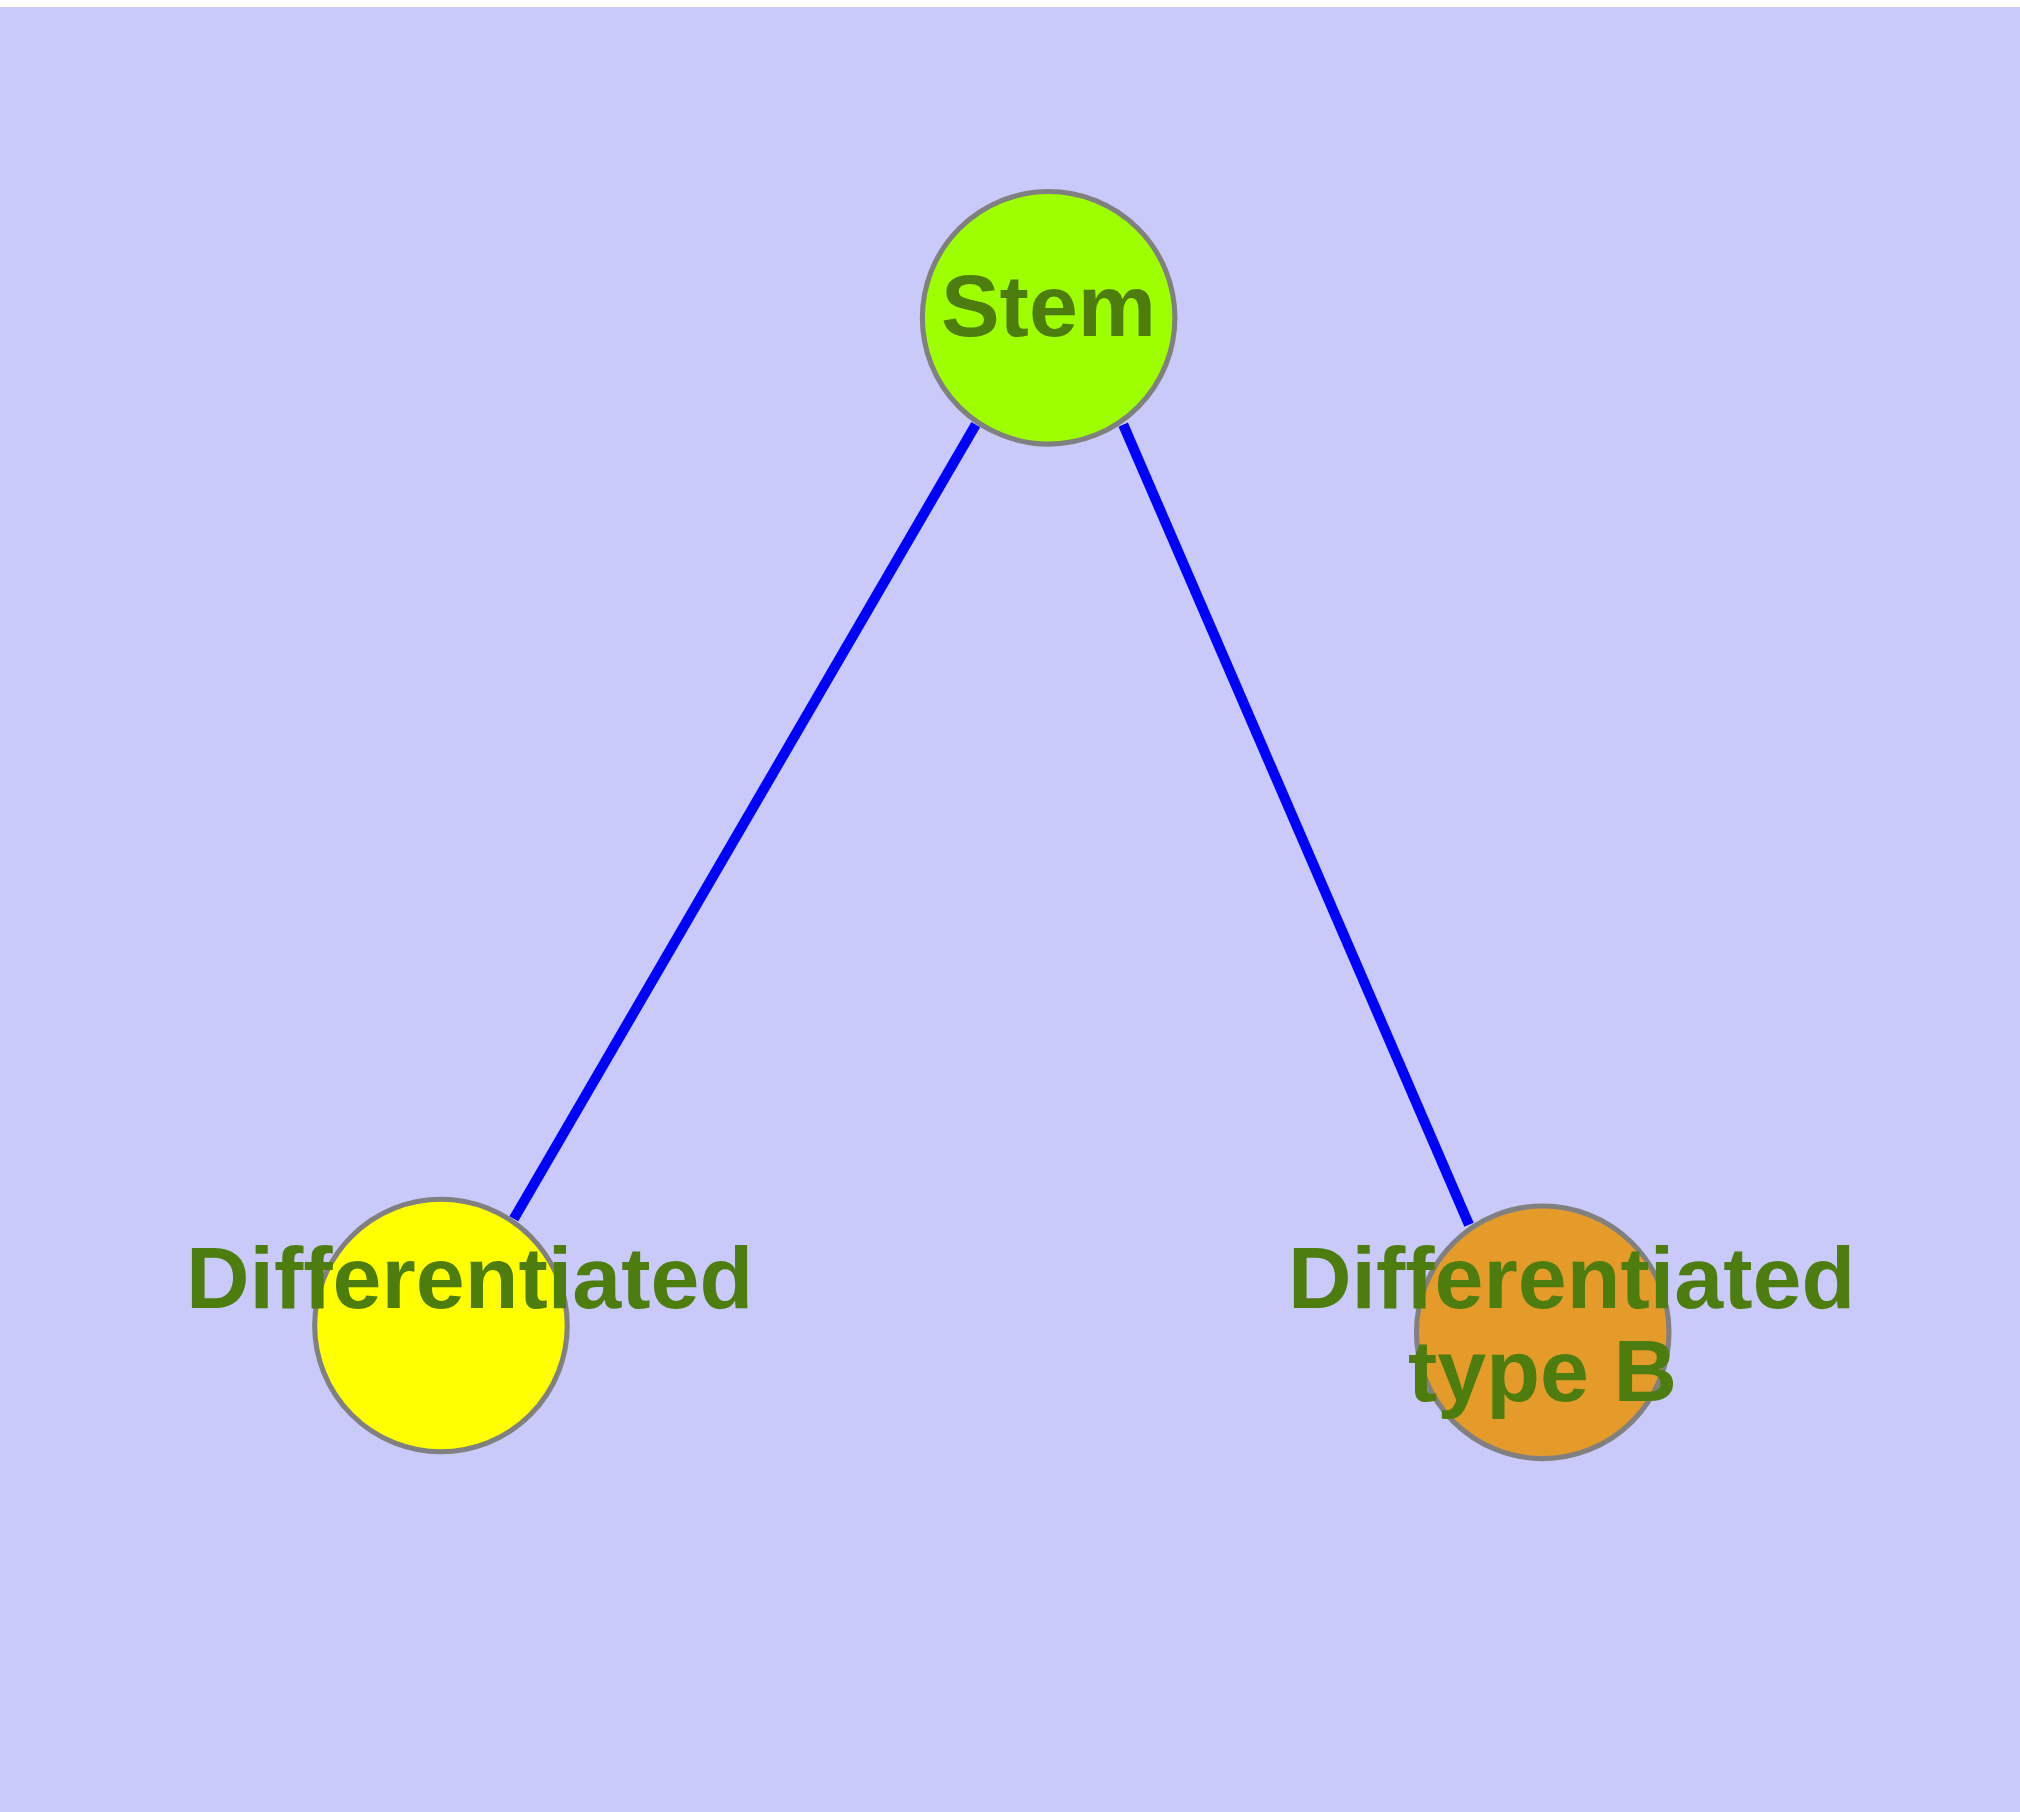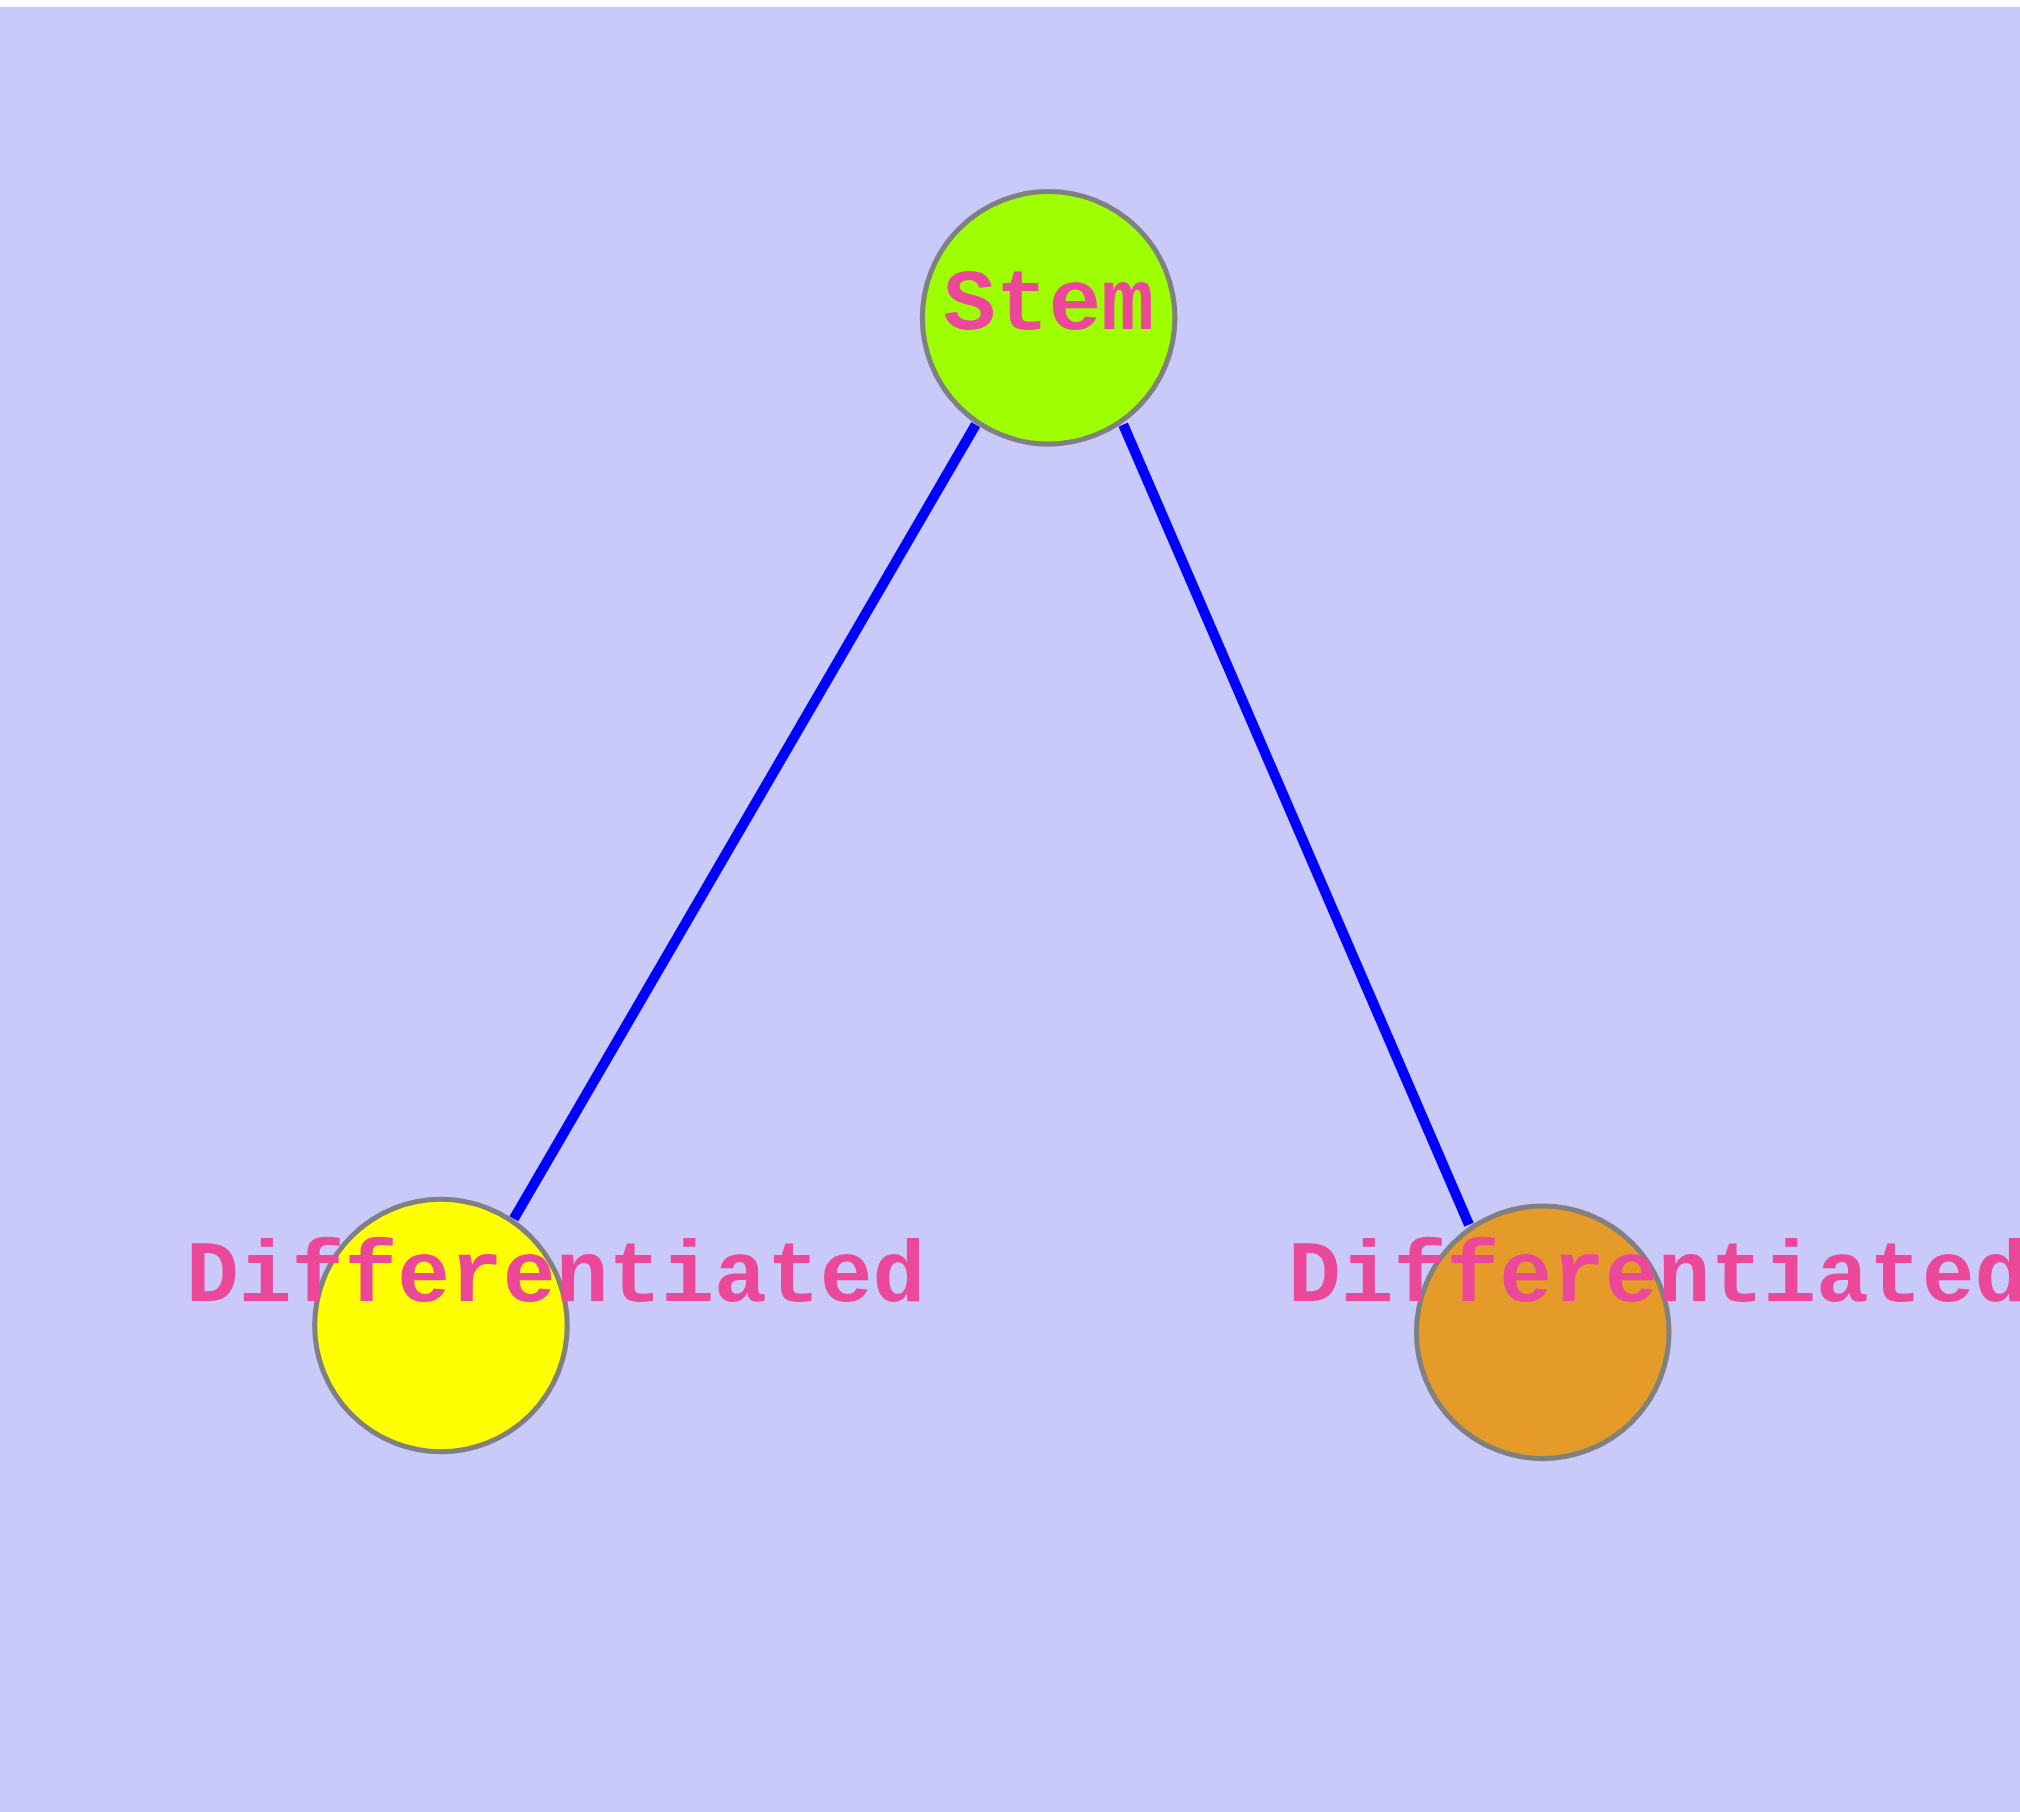--- a/index.html
+++ b/index.html
@@ -27,26 +27,26 @@
     position: absolute;
     left: 0;
     top: 0;
     width: 2021px;
     height: 1812px;
     display: block;
   }
   .node-label {
     position: absolute;
     text-align: center;
-    color: #ec4899;
+    color: #4d7c0f;
     font-weight: bold;
     line-height: 1.06;
     white-space: pre;
     pointer-events: none;
-    font-family: Liberation Mono, monospace;
+    font-family: Liberation Sans, sans-serif;
   }
   .label-stem {
     font-size: 88px;
     left: 794px;
     top: 259px;
     width: 509px;
   }
   .label-a {
     font-size: 88px;
     left: 186px;
@@ -79,16 +79,16 @@
       <circle cx="520" cy="1564" r="149" fill="#ffff00" stroke="#808080" stroke-width="6"></circle>
       <circle cx="1820" cy="1572" r="149" fill="#e59b2a" stroke="#808080" stroke-width="6"></circle>
     </g>
 
   </svg>
 
   <div class="node-label label-stem"><span>Stem</span></div>
 
   <div class="node-label label-a"><span>Differentiated</span><br></div>
 
-  <div class="node-label label-b"><span>Differentiated</span><br></div>
+  <div class="node-label label-b"><span>Differentiated</span><br><span>type B</span></div>
 
 </div>
 
 
 </body></html>

